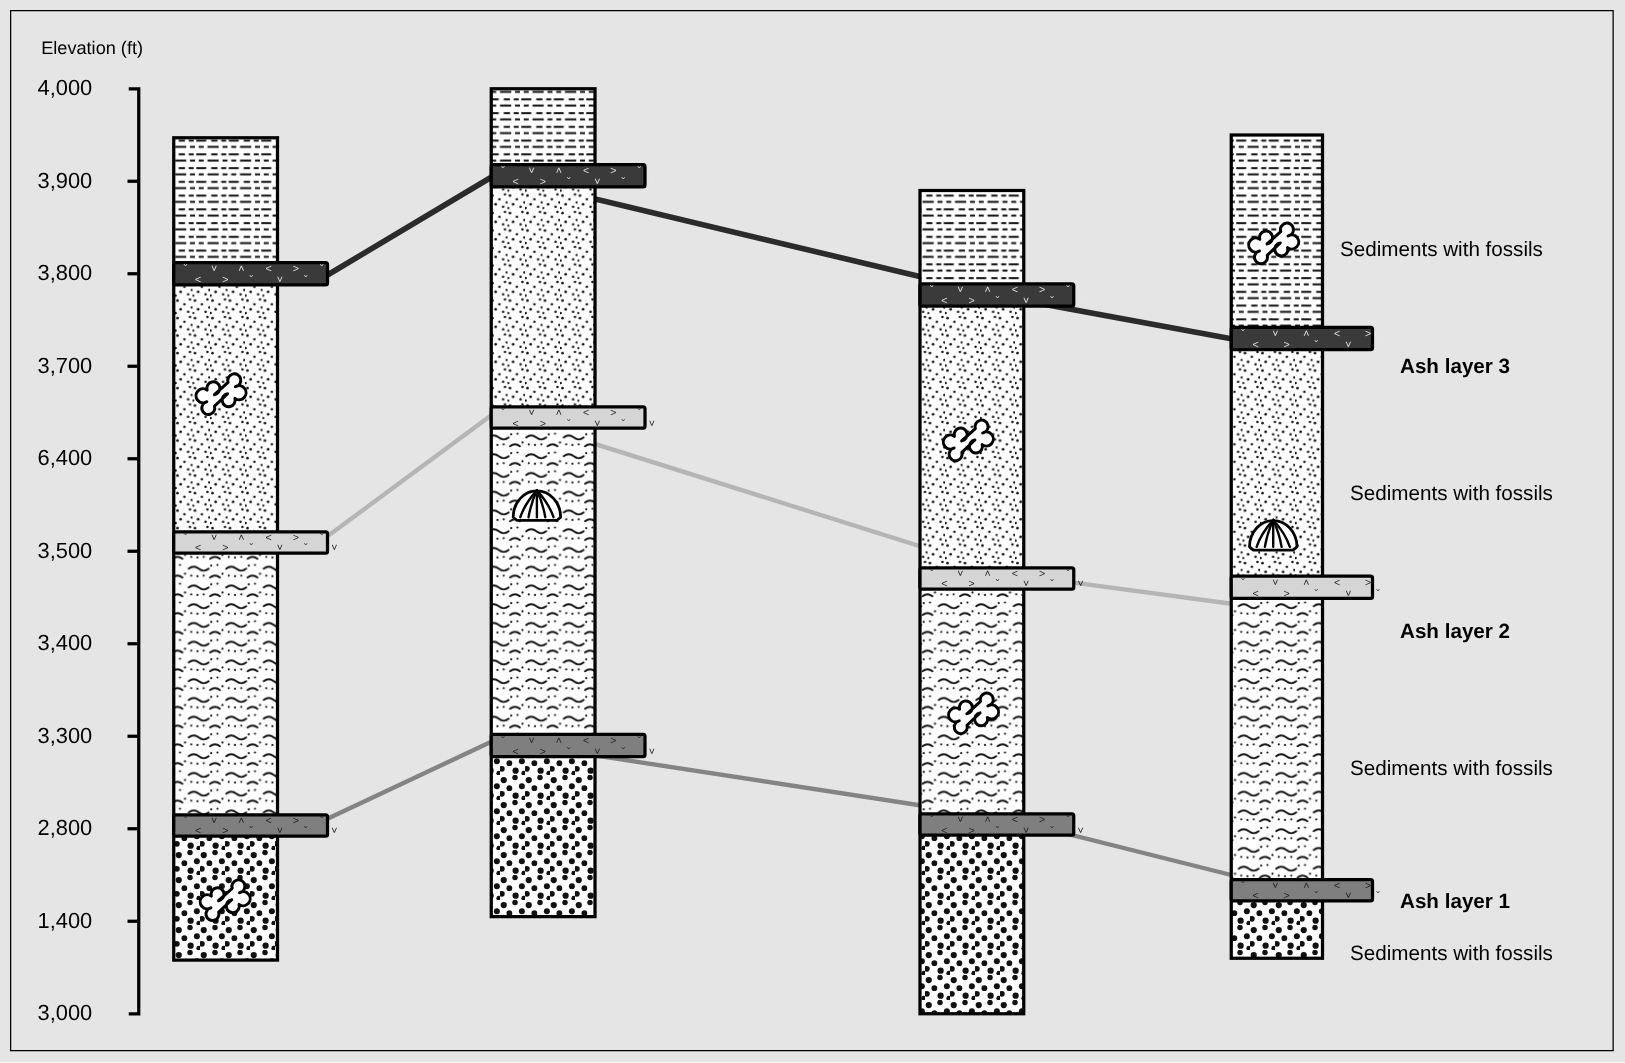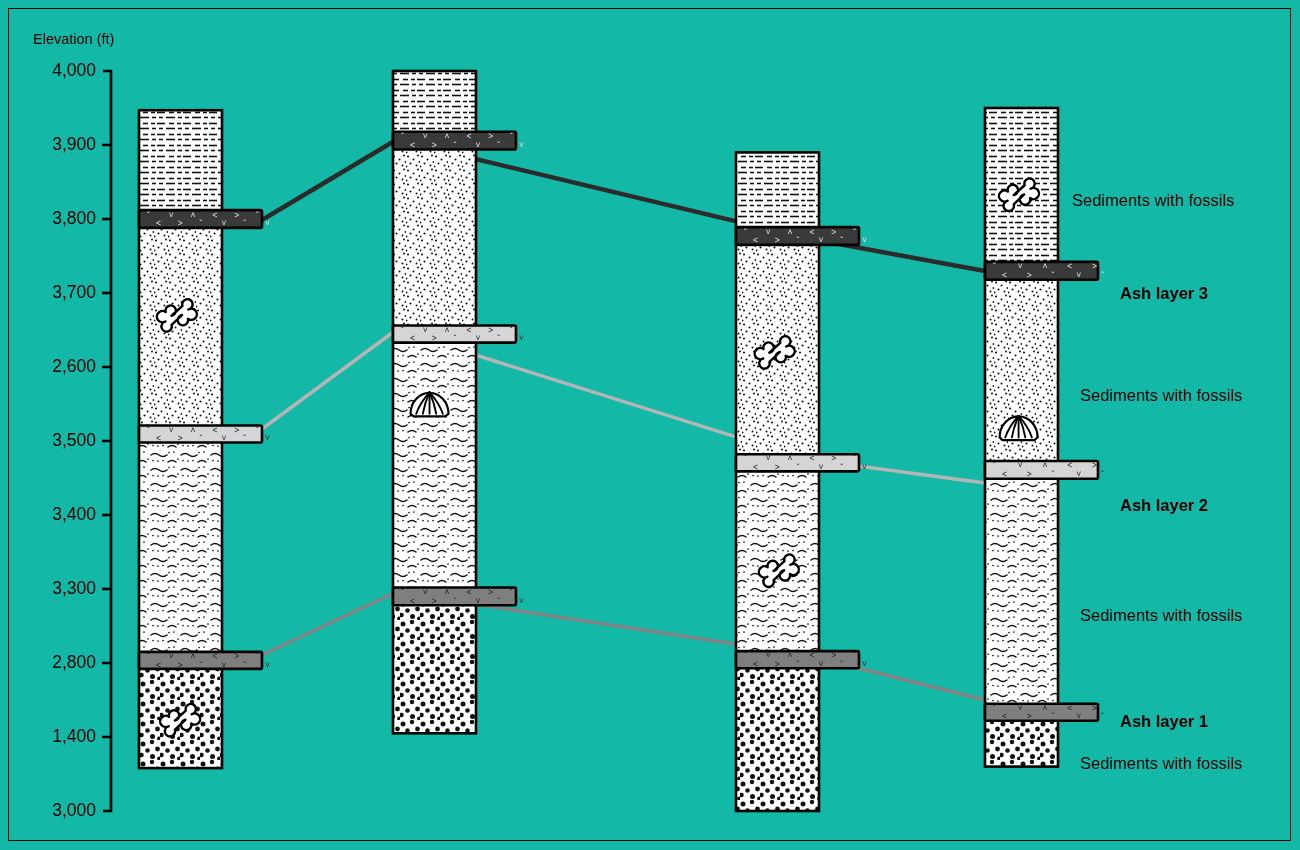--- a/index.html
+++ b/index.html
@@ -1,39 +1,39 @@
 <!DOCTYPE html>
 <html><head>
 <meta charset="utf-8">
 <style>
   html,body{margin:0;padding:0;background:#fff;}
   body{width:1300px;height:850px;font-family:"Liberation Sans",sans-serif;}
-  #stage{position:relative;width:1300px;height:850px;overflow:hidden;background:#14b8a6;}
+  #stage{position:relative;width:1300px;height:850px;overflow:hidden;background:#e5e5e5;}
   .frame{position:absolute;left:8px;top:8px;width:1283px;height:833px;border:1.5px solid #000;box-sizing:border-box;}
   .axis-title{position:absolute;left:33px;top:31px;font-size:14.5px;color:#000;white-space:nowrap;}
-  .tick-label{position:absolute;font-size:17.5px;color:#000;text-align:right;white-space:nowrap;}
+  .tick-label{position:absolute;font-size:17.5px;color:#000;white-space:nowrap;}
   .svg-layer{position:absolute;left:0;top:0;width:1300px;height:850px;}
   .legend-text{position:absolute;font-size:16.5px;color:#000;white-space:nowrap;margin-top:23px;}
   .legend-text.bold{font-weight:bold;}
 </style>
 </head>
 <body>
 
 <div id="stage">
 
   <div class="frame"></div>
 
   <div class="axis-title">Elevation (ft)</div>
 
   <div id="tick-labels">
       <div class="tick-label" style="left: 30px; width: 66px; top: 60px;">4,000</div>
       <div class="tick-label" style="left: 30px; width: 66px; top: 134px;">3,900</div>
       <div class="tick-label" style="left: 30px; width: 66px; top: 208px;">3,800</div>
       <div class="tick-label" style="left: 30px; width: 66px; top: 282px;">3,700</div>
-      <div class="tick-label" style="left: 30px; width: 66px; top: 356px;">2,600</div>
+      <div class="tick-label" style="left: 30px; width: 66px; top: 356px;">6,400</div>
       <div class="tick-label" style="left: 30px; width: 66px; top: 430px;">3,500</div>
       <div class="tick-label" style="left: 30px; width: 66px; top: 504px;">3,400</div>
       <div class="tick-label" style="left: 30px; width: 66px; top: 578px;">3,300</div>
       <div class="tick-label" style="left: 30px; width: 66px; top: 652px;">2,800</div>
       <div class="tick-label" style="left: 30px; width: 66px; top: 726px;">1,400</div>
       <div class="tick-label" style="left: 30px; width: 66px; top: 800px;">3,000</div>
     </div>
 
   <svg class="svg-layer" id="plot" viewBox="0 0 1300 850">
     <defs>

